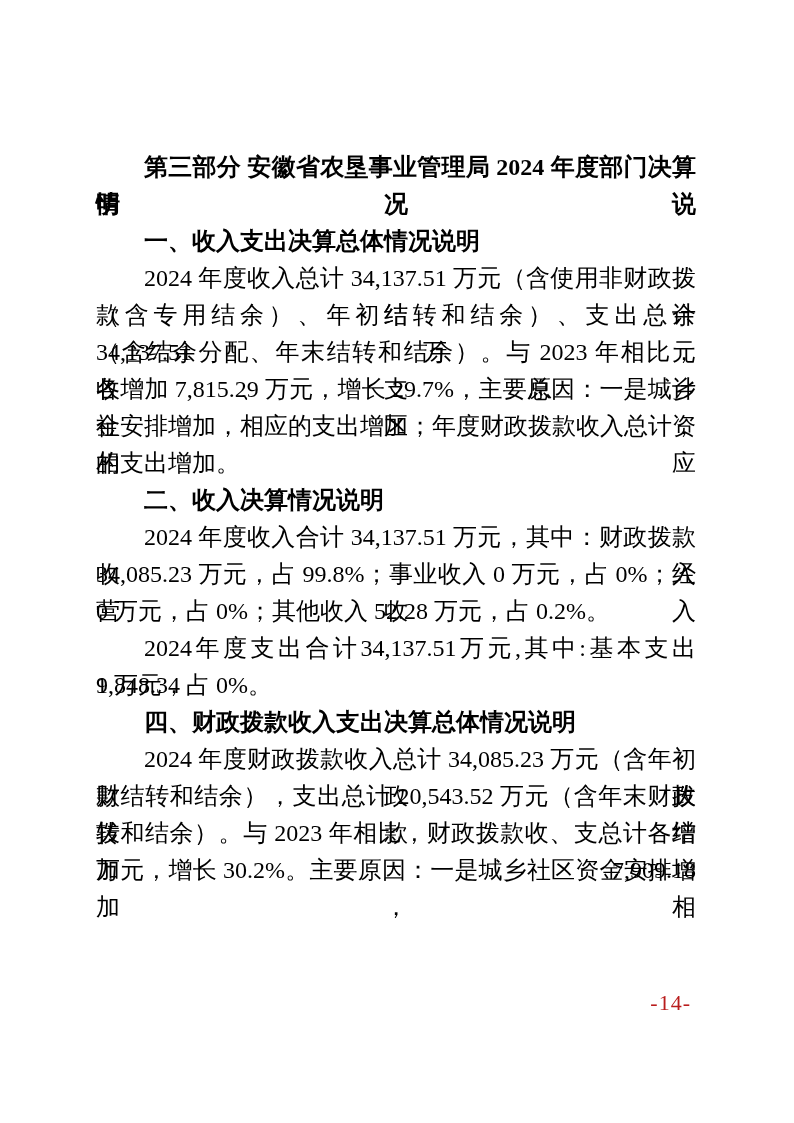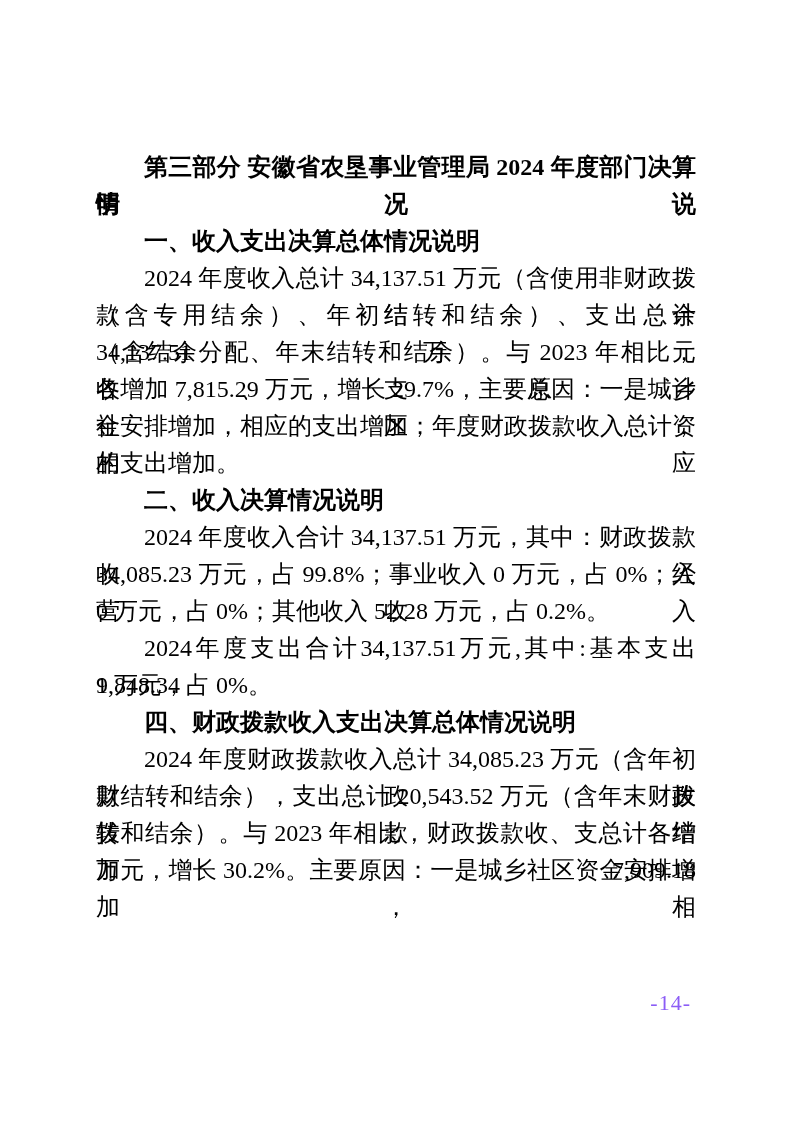--- a/index.html
+++ b/index.html
@@ -42,21 +42,21 @@
     font-family: Liberation Serif, serif;
     font-weight: 700;
   }
   .page-number {
     position: absolute;
     top: 991px;
     right: 103px;
     font-size: 22px;
     line-height: 24px;
     font-family: "Liberation Serif", serif;
-    color: #8b5cf6;
+    color: #b91c1c;
     letter-spacing: 1px;
   }
 </style>
 </head>
 <body>
 
 <div class="page">
   <div class="content">
 
     <div class="line title justify indent">第三部分 安徽省农垦事业管理局 2024 年度部门决算情况说</div>

